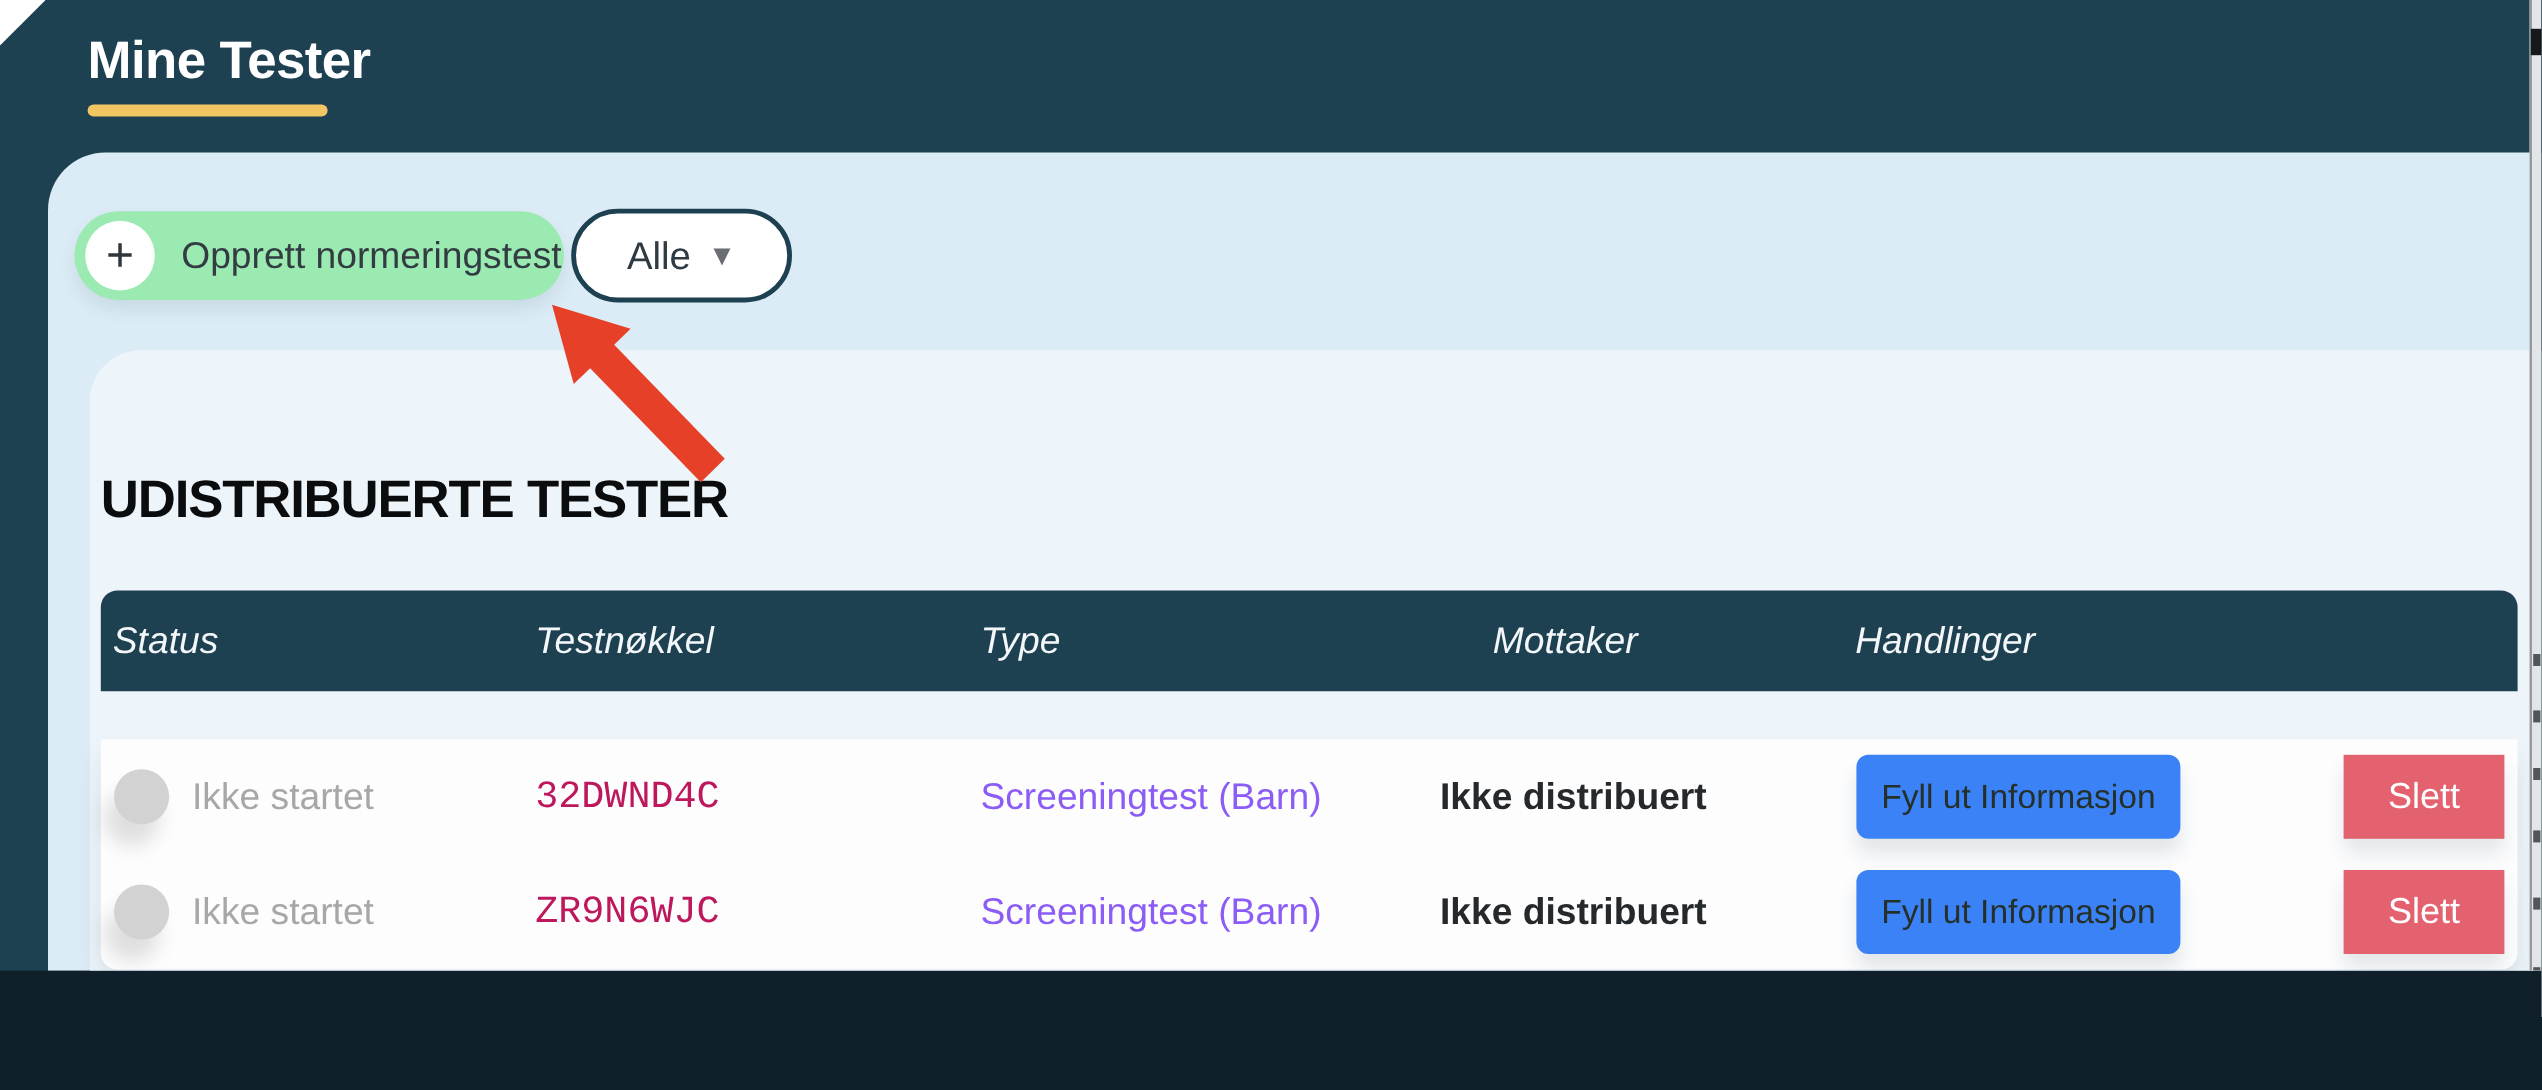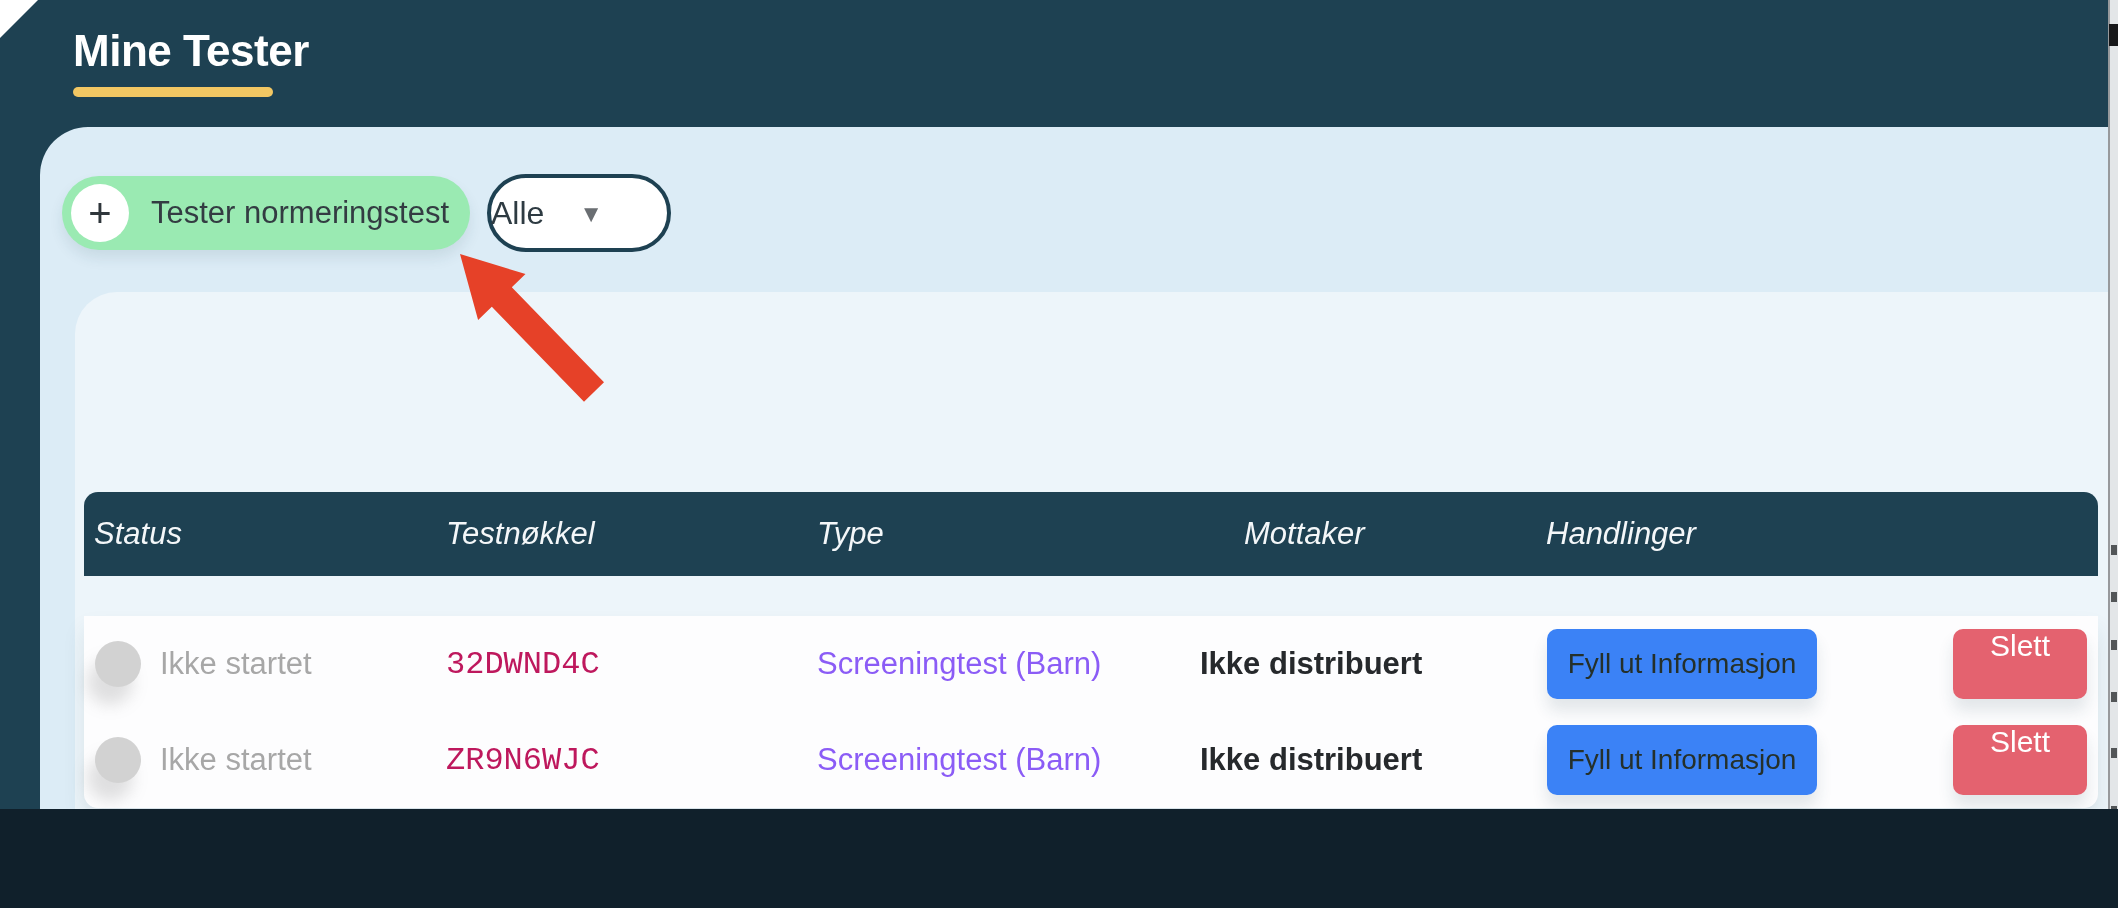--- a/index.html
+++ b/index.html
@@ -55,24 +55,24 @@
     width: 58px; height: 58px; border-radius: 50%;
     background: #ffffff; margin-left: 9px;
     display: flex; align-items: center; justify-content: center;
     color: #2f363b; font-size: 40px; font-weight: 400; line-height: 1;
   }
   .create-button .create-label {
     margin-left: 22px; color: #333c42; font-size: 31px; font-weight: 500;
   }
 
   .filter-pill {
-    position: absolute; left: 487px; top: 174px;
+    position: absolute; left: 476px; top: 174px;
     width: 184px; height: 78px;
     background: #ffffff; border: 4px solid #1e4152; border-radius: 40px;
-    display: flex; align-items: center; justify-content: flex-start; gap: 35px;
+    display: flex; align-items: center; justify-content: center; gap: 14px;
     cursor: pointer;
   }
   .filter-pill .filter-value { color: #2e3b42; font-size: 32px; font-weight: 500; }
   .filter-pill .caret { color: #6a6e72; font-size: 24px; transform: translateY(1px); }
 
   
   .card {
     position: absolute; left: 75px; top: 292px;
     width: 2043px; height: 616px;
     background: #edf5fa;
@@ -130,22 +130,22 @@
   .fill-info-button {
     left: 1463px; width: 270px; height: 70px;
     background: #3b82f6; border-radius: 10px;
     display: flex; align-items: center; justify-content: center;
     color: #25302a; font-size: 28px; font-weight: 500;
     box-shadow: 0 12px 16px rgba(30, 65, 82, 0.12);
     cursor: pointer;
   }
   .delete-button {
     left: 1869px; width: 134px; height: 70px;
-    background: #e4626f; border-radius: 10px;
-    display: flex; justify-content: center;
+    background: #e4626f; border-radius: 0;
+    display: flex; align-items: center; justify-content: center;
     color: #ffffff; font-size: 30px; font-weight: 400;
     box-shadow: 0 12px 16px rgba(30, 65, 82, 0.12);
     cursor: pointer;
   }
 
   .month-heading {
     position: absolute; left: 84px; top: 843px;
     color: #0b0c0d; font-size: 47px; font-weight: 800;
     letter-spacing: -1px;
   }
@@ -176,30 +176,31 @@
 
   <div class="page-title">Mine Tester</div>
   <div class="title-underline"></div>
 
   <div class="main-panel"></div>
 
   <div class="create-button">
     <span class="plus-circle">
       <span>+</span>
     </span>
-    <span class="create-label">Tester normeringstest</span>
+    <span class="create-label">Opprett normeringstest</span>
   </div>
 
   <div class="filter-pill">
     <span class="filter-value">Alle</span>
     <span class="caret">▼</span>
   </div>
 
   <div class="card"></div>
 
+  <div class="section-heading">UDISTRIBUERTE TESTER</div>
 
   <div class="test-table">
     <div class="table-head">
       <span class="th c1">Status</span>
       <span class="th c2">Testnøkkel</span>
       <span class="th c3">Type</span>
       <span class="th c4">Mottaker</span>
       <span class="th c5">Handlinger</span>
     </div>
 

